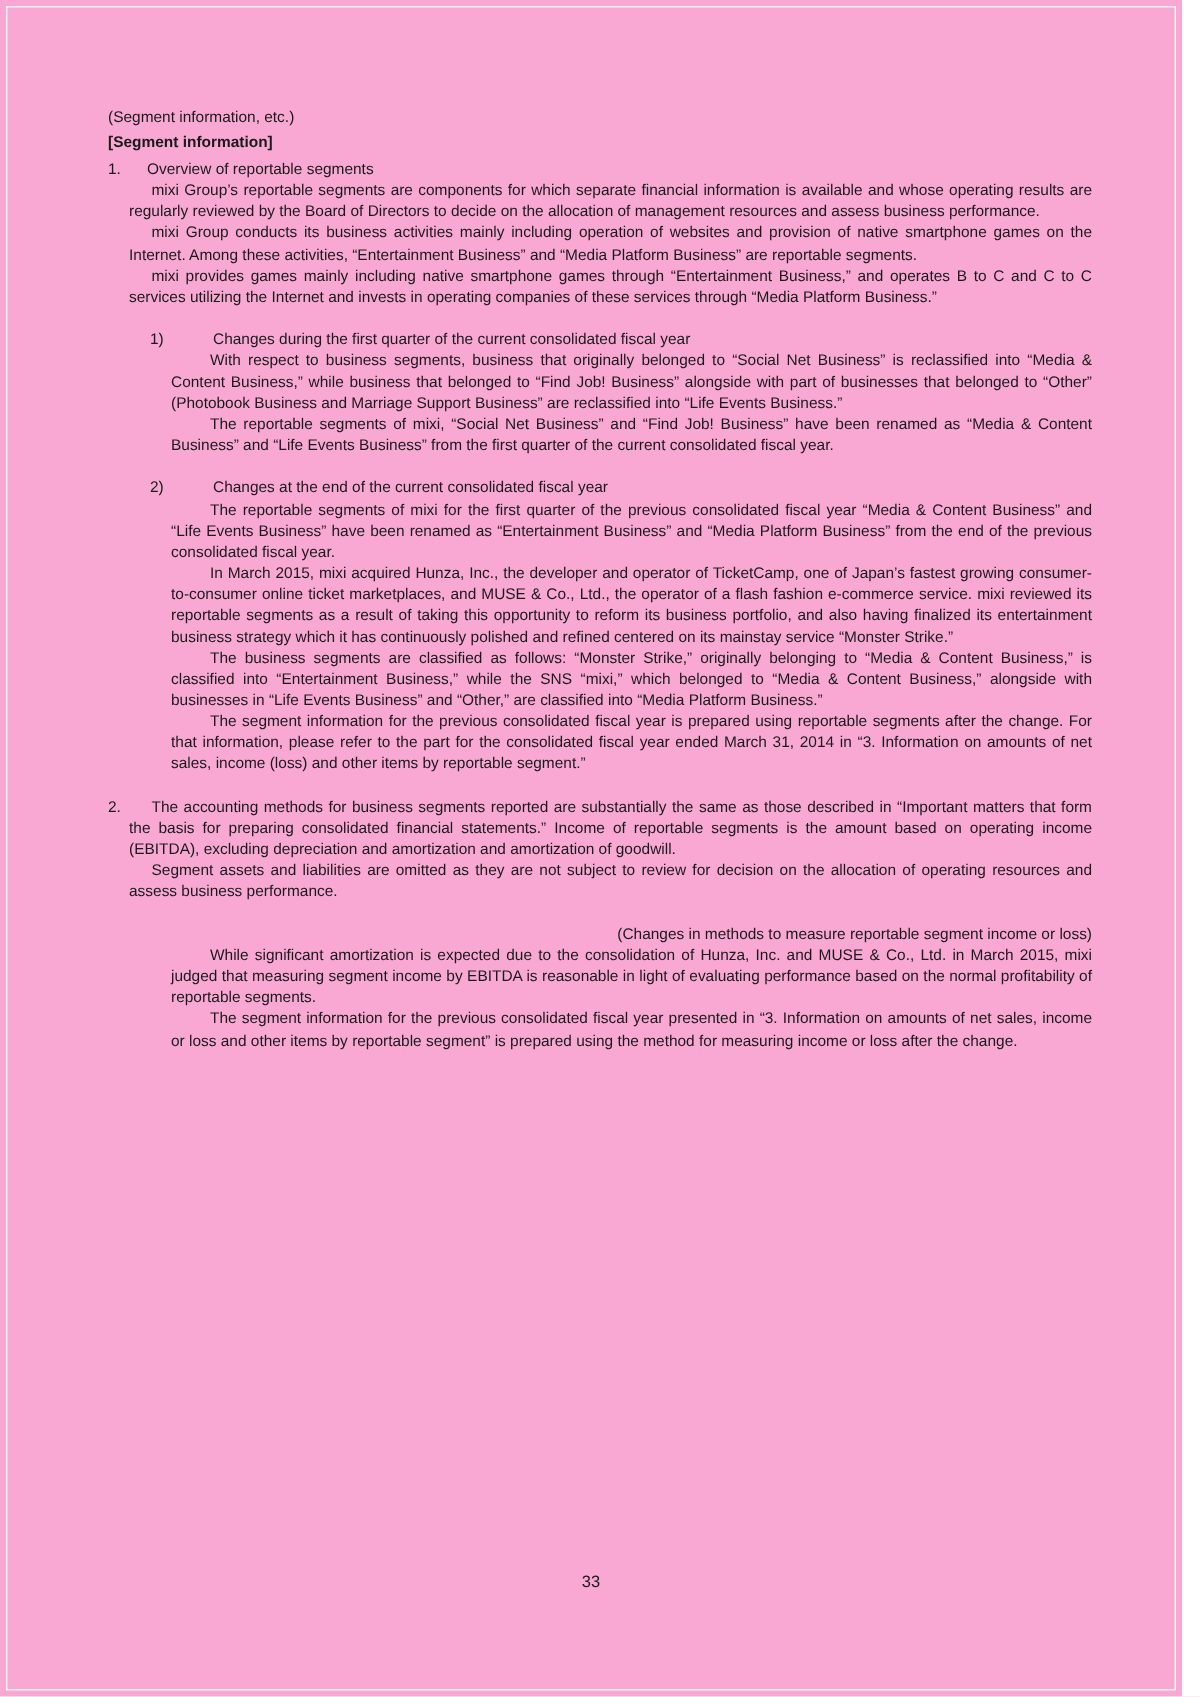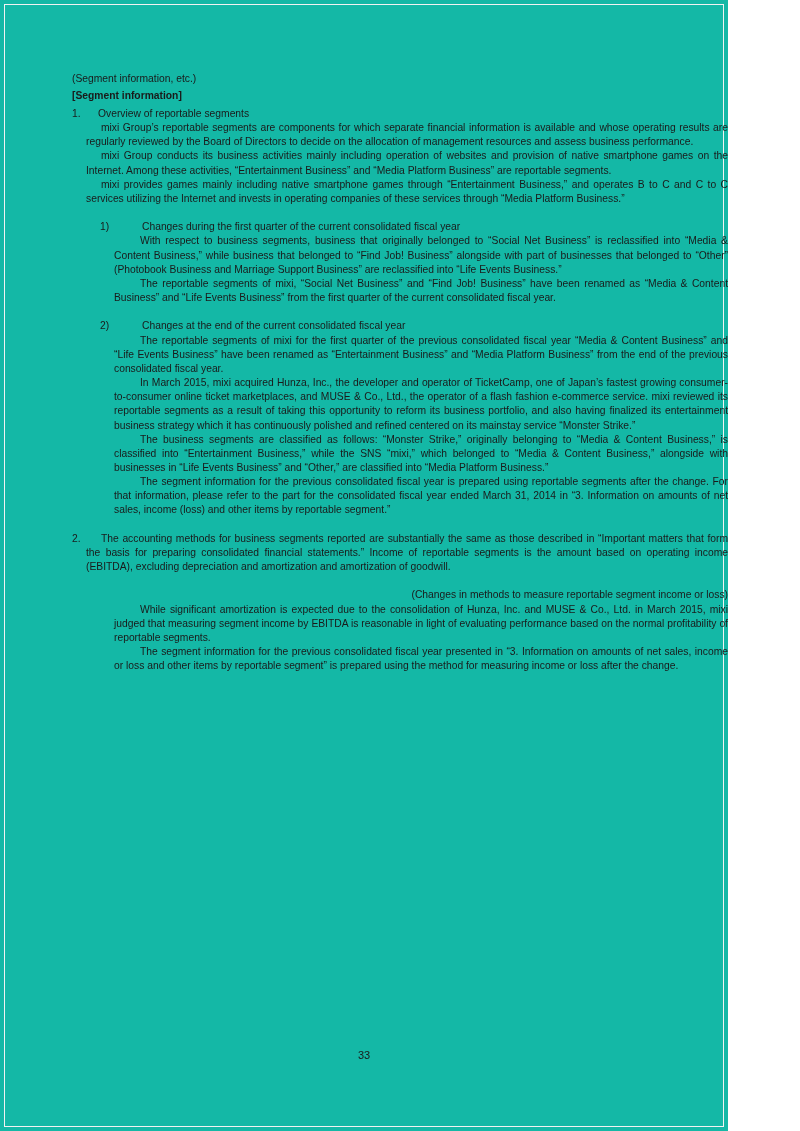--- a/index.html
+++ b/index.html
@@ -6,23 +6,23 @@
     margin: 0;
     padding: 0;
     background: #ffffff;
   }
   body {
     font-family: "Liberation Sans", sans-serif;
     color: #1a1a1a;
   }
   .page {
     position: relative;
-    width: 728px;
+    width: 788px;
     height: 1131px;
-    background: #14b8a6;
+    background: #f9a8d4;
     box-sizing: border-box;
     overflow: hidden;
   }
   .page-border {
     position: absolute;
     left: 4px;
     top: 4px;
     right: 4px;
     bottom: 4px;
     border: 1px solid #f2f2f2;
@@ -143,20 +143,21 @@
       <p class="para">The business segments are classified as follows: “Monster Strike,” originally belonging to “Media &amp; Content Business,” is classified into “Entertainment Business,” while the SNS “mixi,” which belonged to “Media &amp; Content Business,” alongside with businesses in “Life Events Business” and “Other,” are classified into “Media Platform Business.”</p>
       <p class="para">The segment information for the previous consolidated fiscal year is prepared using reportable segments after the change. For that information, please refer to the part for the consolidated fiscal year ended March 31, 2014 in “3. Information on amounts of net sales, income (loss) and other items by reportable segment.”</p>
     </div>
 
     <div class="gap-lg"></div>
 
     <div class="numitem">
       <span class="num">2.</span>
     </div>
     <p class="para">The accounting methods for business segments reported are substantially the same as those described in “Important matters that form the basis for preparing consolidated financial statements.” Income of reportable segments is the amount based on operating income (EBITDA), excluding depreciation and amortization and amortization of goodwill.</p>
+    <p class="para">Segment assets and liabilities are omitted as they are not subject to review for decision on the allocation of operating resources and assess business performance.</p>
 
     <div class="gap-lg"></div>
 
     <div class="note2">(Changes in methods to measure reportable segment income or loss)</div>
 
     <div class="sub">
       <p class="para">While significant amortization is expected due to the consolidation of Hunza, Inc. and MUSE &amp; Co., Ltd. in March 2015, mixi judged that measuring segment income by EBITDA is reasonable in light of evaluating performance based on the normal profitability of reportable segments.</p>
       <p class="para">The segment information for the previous consolidated fiscal year presented in “3. Information on amounts of net sales, income or loss and other items by reportable segment” is prepared using the method for measuring income or loss after the change.</p>
     </div>
 

